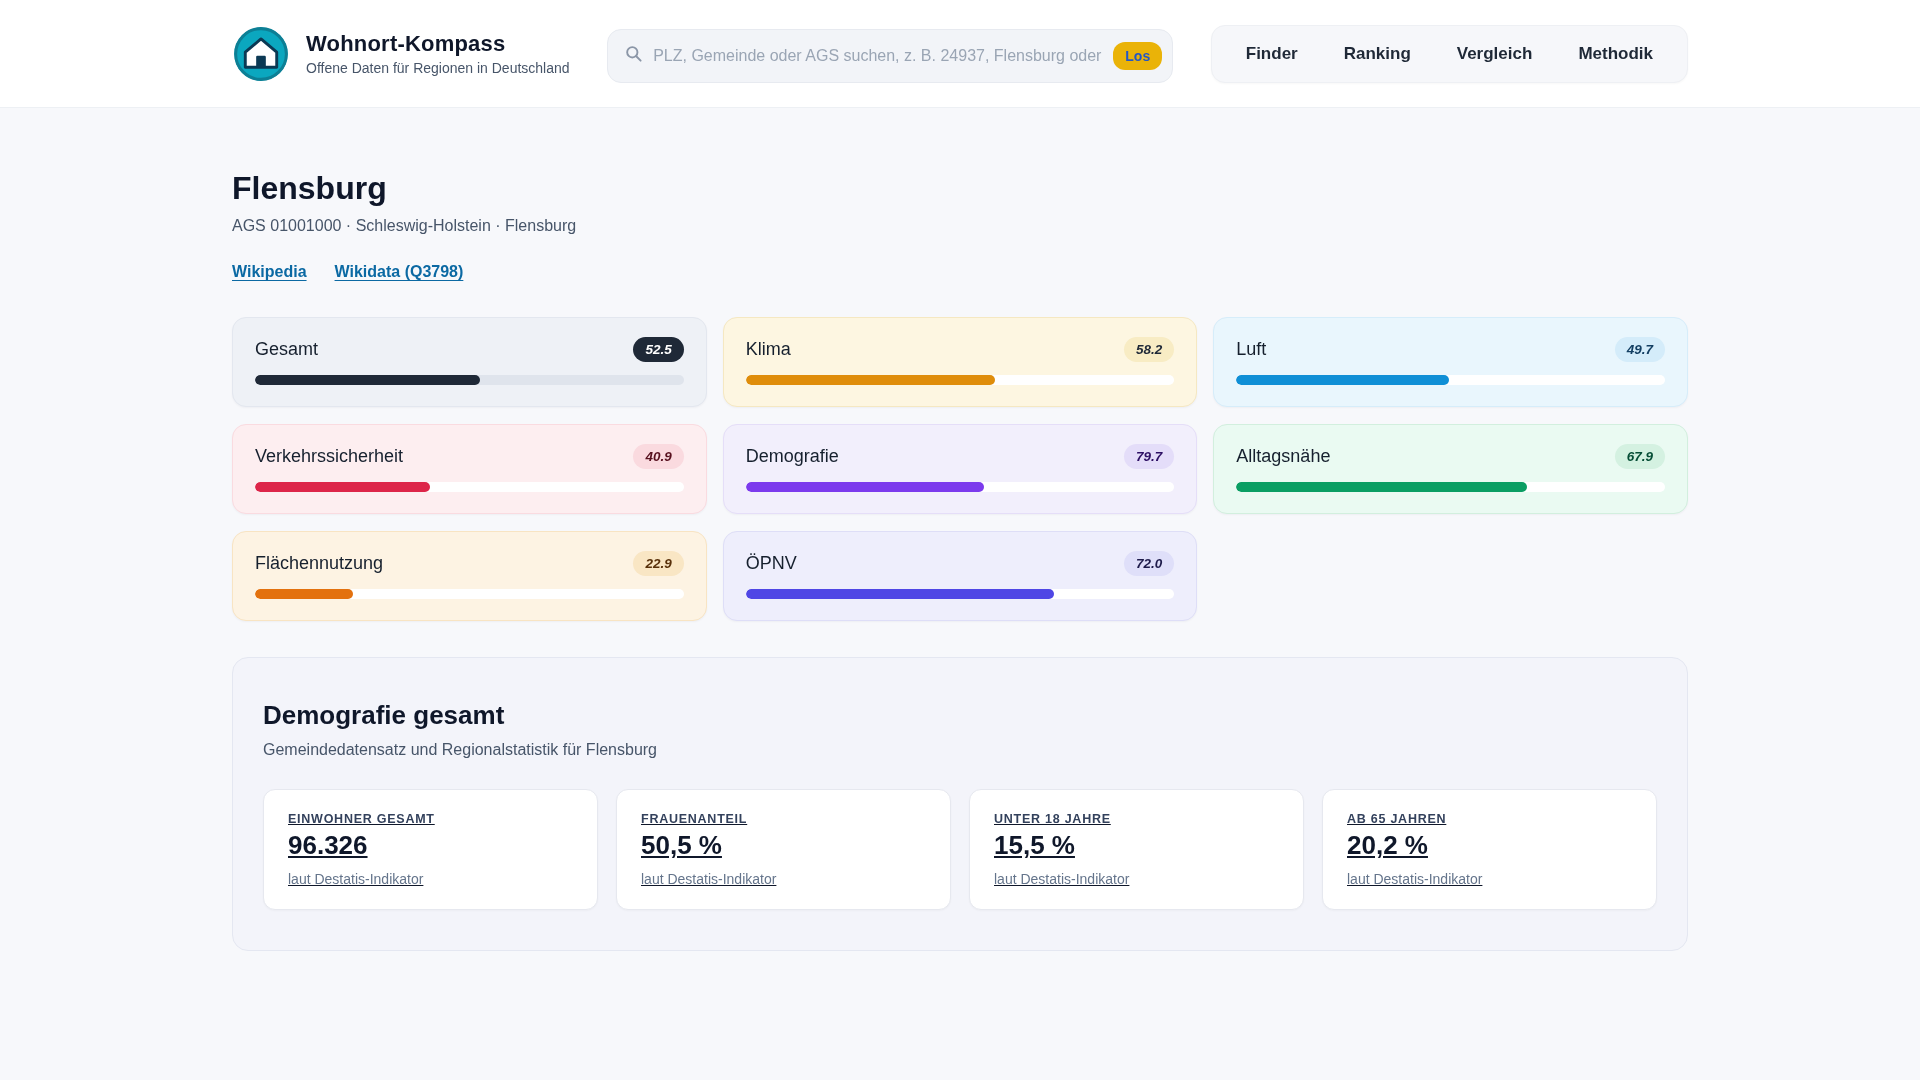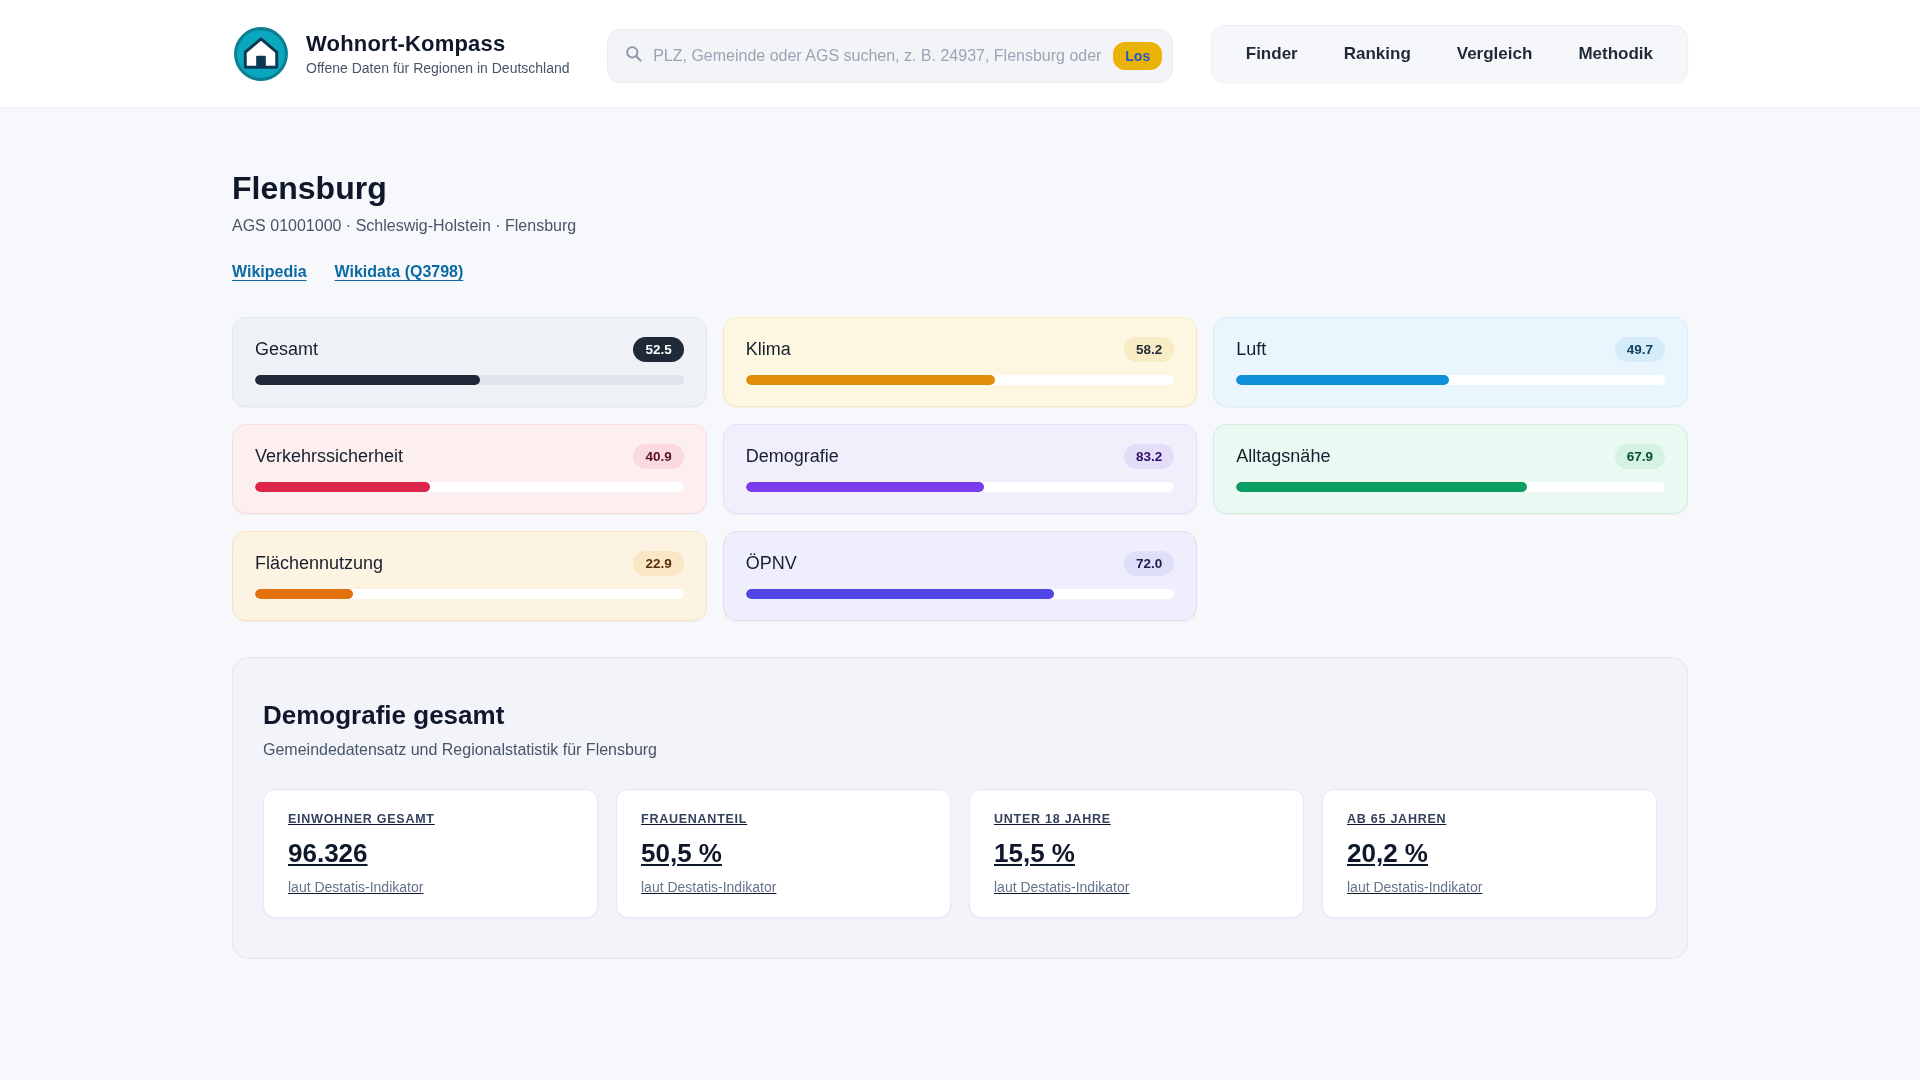--- a/index.html
+++ b/index.html
@@ -76,21 +76,21 @@
     border-radius:14px; padding:19px 22px 21px;
     background:var(--bg); border:1px solid var(--border);
     box-shadow:0 1px 2px rgba(15,23,42,.04);
     cursor:pointer;
   }
   .score-head { display:flex; align-items:center; justify-content:space-between; }
   .score-label { font-size:18px; color:#16202e; font-weight:500; }
   .score-badge {
     background:var(--badge-bg); color:var(--badge-fg);
     font-size:13.5px; font-weight:700;
-    padding:5px 12px; border-radius:999px;
+    padding:5px 12px; border-radius:999px;font-style:italic;
   }
   .score-track {
     margin-top:13px; height:10px; border-radius:6px;
     background:var(--track); overflow:hidden;
   }
   .score-fill { height:100%; border-radius:6px; }
 
   .t-dark   { --bg:#eef1f6; --border:#e3e7ef; --badge-bg:#1f2937; --badge-fg:#ffffff; --track:#dfe4ec; }
   .t-amber  { --bg:#fdf6e1; --border:#f5e8c2; --badge-bg:#f8ecc4; --badge-fg:#1f2937; --track:#ffffff; }
   .t-sky    { --bg:#e9f6fd; --border:#d6edfa; --badge-bg:#d4ecfa; --badge-fg:#133f63; --track:#ffffff; }
@@ -114,21 +114,21 @@
   }
   .stat-card {
     background:#ffffff; border:1px solid #e6e8ef; border-radius:12px;
     padding:22px 24px;
     box-shadow:0 1px 2px rgba(15,23,42,.03);
   }
   .stat-label {
     font-size:12.5px; font-weight:700; letter-spacing:.06em;
     text-transform:uppercase; color:#33415c;
   }
-  .stat-value { font-size:26px; font-weight:700; color:#0f172a; margin-top:12px; }
+  .stat-value { font-size:26px; font-weight:700; color:#0f172a; margin-top:4px; }
   .stat-note { font-size:14px; color:#64748b; margin-top:10px; }
 </style>
 </head>
 <body>
 
 <header>
   <div class="header-inner">
 
     <div class="brand">
       <div class="logo">
@@ -214,21 +214,21 @@
         <span class="score-badge">40.9</span>
       </div>
       <div class="score-track">
         <div class="score-fill" style="width: 40.9%; background: rgb(221, 37, 73);"></div>
       </div>
     </div>
 
     <div class="score-card t-purple">
       <div class="score-head">
         <span class="score-label">Demografie</span>
-        <span class="score-badge">83.2</span>
+        <span class="score-badge">79.7</span>
       </div>
       <div class="score-track">
         <div class="score-fill" style="width: 55.6%; background: rgb(124, 58, 237);"></div>
       </div>
     </div>
 
     <div class="score-card t-green">
       <div class="score-head">
         <span class="score-label">Alltagsnähe</span>
         <span class="score-badge">67.9</span>

